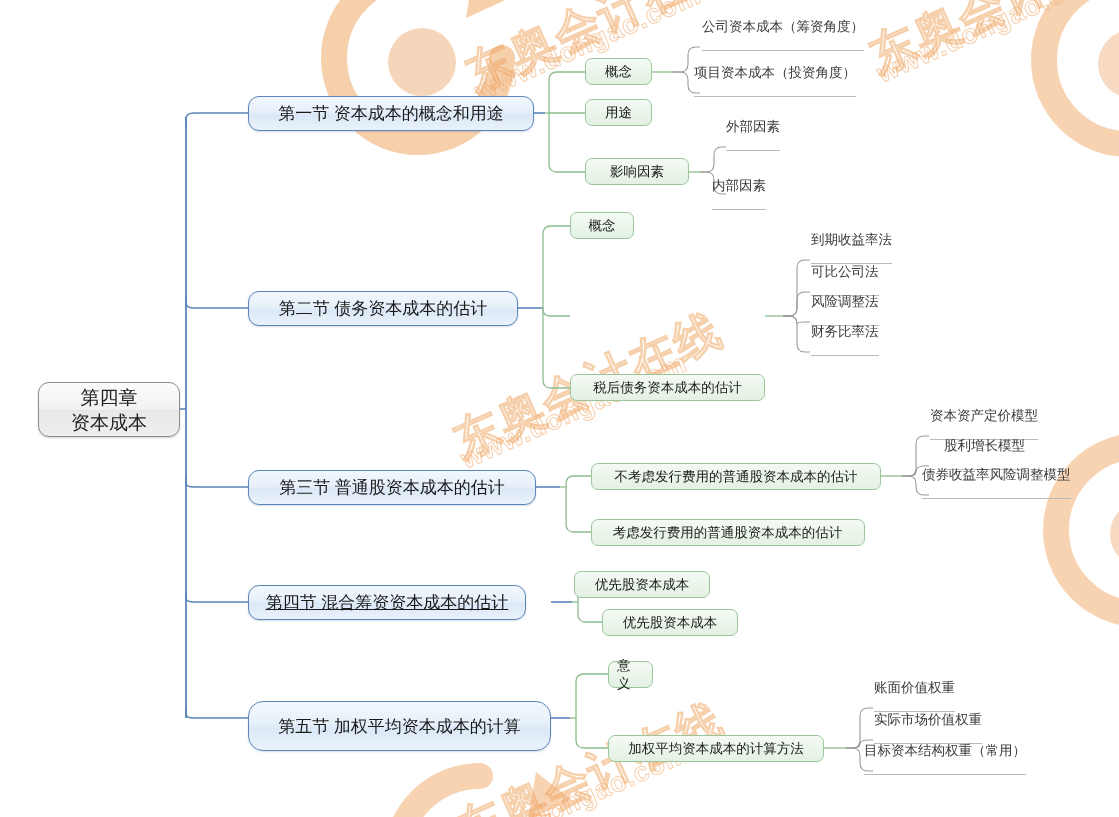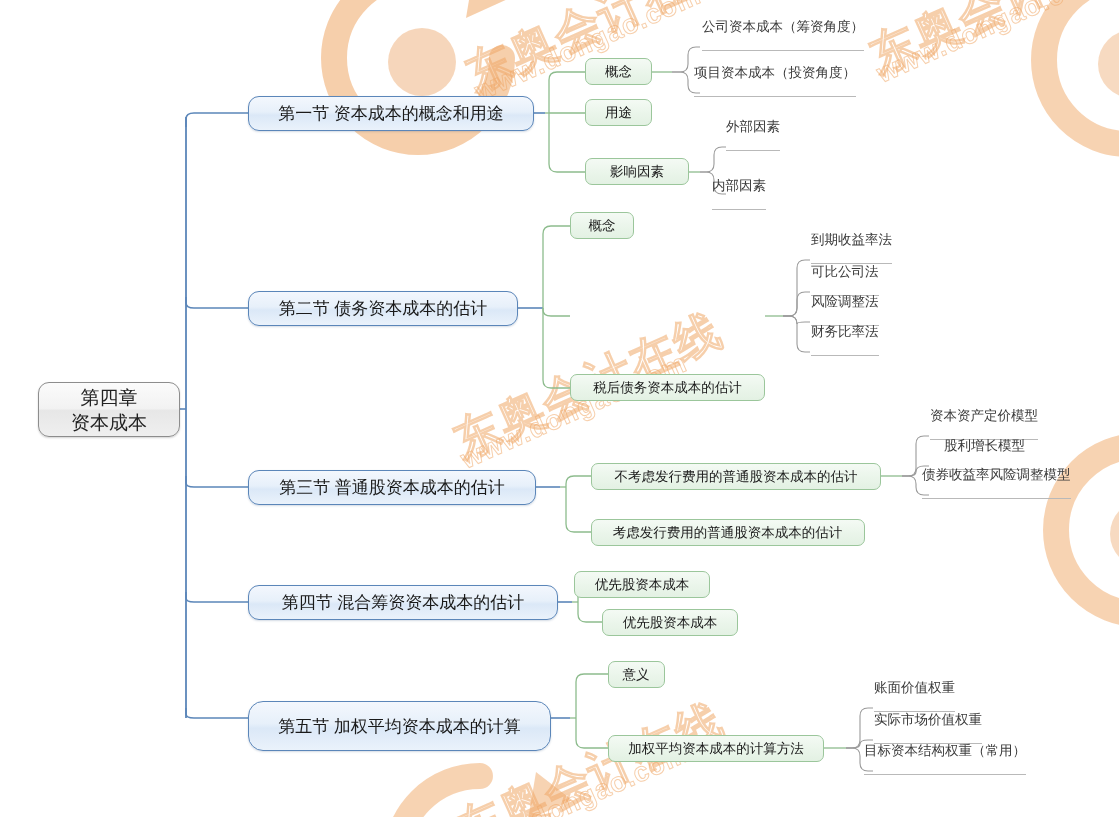--- a/index.html
+++ b/index.html
@@ -271,36 +271,36 @@
   <div class="node node-leaf" style="left:930px;top:422px;height:18px;">
     <span>资本资产定价模型</span>
   </div>
   <div class="node node-leaf" style="left:944px;top:452px;height:18px;text-align:center;">
     <span>股利增长模型</span>
   </div>
   <div class="node node-leaf" style="left:922px;top:481px;height:18px;">
     <span>债券收益率风险调整模型</span>
   </div>
 
-  <div class="node node-l1" style="left:248px;top:585px;width:310px;height:35px;">
+  <div class="node node-l1" style="left:248px;top:585px;width:278px;height:35px;text-decoration:underline;">
     <span>第四节 混合筹资资本成本的估计</span>
   </div>
 
   <div class="node node-l2" style="left:574px;top:571px;width:136px;height:27px;">
     <span>优先股资本成本</span>
   </div>
   <div class="node node-l2" style="left:602px;top:609px;width:136px;height:27px;">
     <span>优先股资本成本</span>
   </div>
 
   <div class="node node-l1" style="left:248px;top:701px;width:303px;height:50px;border-radius:15px;">
     <span>第五节 加权平均资本成本的计算</span>
   </div>
 
-  <div class="node node-l2" style="left:608px;top:661px;width:57px;height:27px;padding-left:8px;">
+  <div class="node node-l2" style="left:608px;top:661px;width:45px;height:27px;padding-left:8px;">
     <span>意义</span>
   </div>
   <div class="node node-l2" style="left:608px;top:735px;width:216px;height:27px;">
     <span>加权平均资本成本的计算方法</span>
   </div>
 
   <div class="node node-leaf" style="left:874px;top:694px;height:18px;">
     <span>账面价值权重</span>
   </div>
   <div class="node node-leaf" style="left:874px;top:726px;height:18px;">

